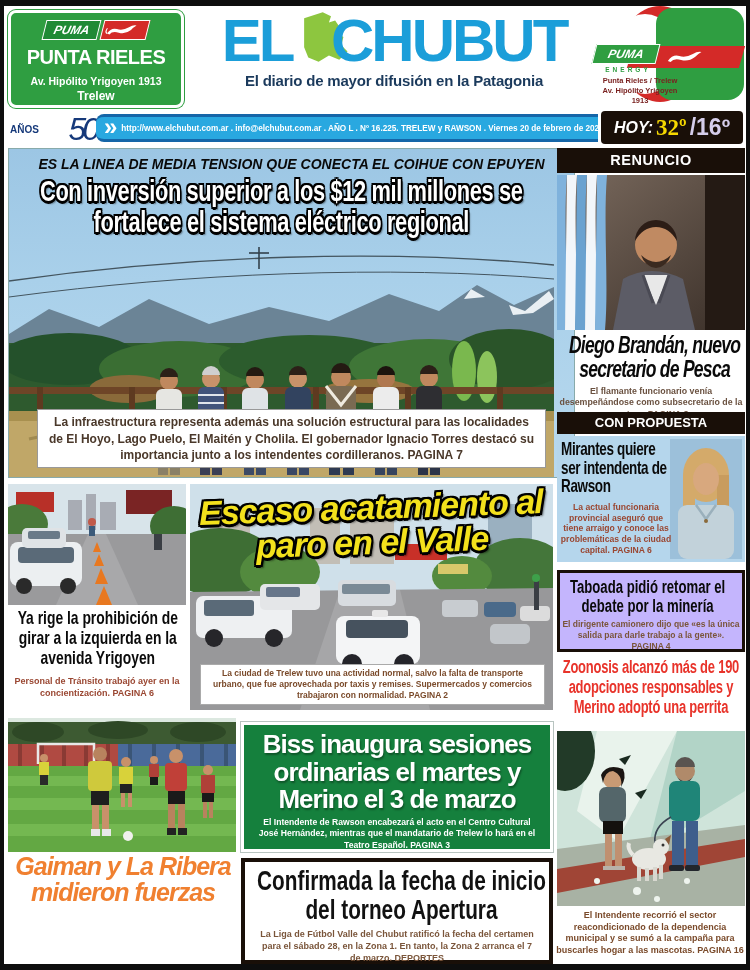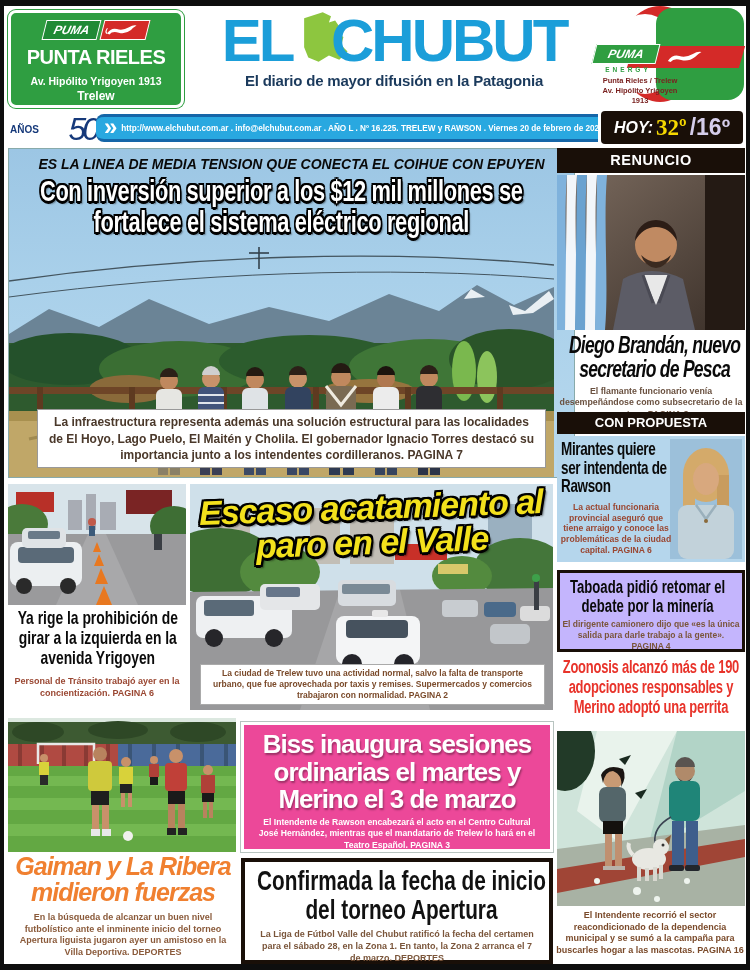--- a/index.html
+++ b/index.html
@@ -106,21 +106,21 @@
                  font-style:italic;color:#f3e11c;line-height:1.02;letter-spacing:-1px;transform:rotate(-2deg);}
   .paro-caption{position:absolute;left:10px;right:8px;bottom:5px;background:#fff;border:1px solid #aaa;
                 padding:3px 6px;font-size:8.5px;font-weight:700;color:#7a4a2a;text-align:center;line-height:1.3;}
 
   
   .soccer-photo{left:8px;top:718px;width:228px;height:134px;overflow:hidden;}
   .gaiman-headline{left:4px;top:854px;width:238px;text-align:center;font-size:25px;font-weight:800;
                    font-style:italic;color:#f08030;line-height:1.02;letter-spacing:-1px;}
   .gaiman-text{left:10px;top:912px;width:226px;font-size:9px;font-weight:700;color:#8a5a3a;
                text-align:center;line-height:1.3;}
-  .biss-box{left:241px;top:722px;width:312px;height:130px;background:#ec4899;border:3px solid #fff;
+  .biss-box{left:241px;top:722px;width:312px;height:130px;background:#15803d;border:3px solid #fff;
             box-shadow:0 0 0 1px #b8c4c0;}
   .biss-headline{margin-top:6px;text-align:center;font-size:26px;font-weight:800;color:#fff;
                  line-height:1.06;letter-spacing:-1px;text-shadow:1px 2px 2px rgba(0,0,0,.35);}
   .biss-text{margin-top:3px;padding:0 14px;text-align:center;font-size:8.6px;font-weight:700;color:#fff;line-height:1.35;}
   .apertura-box{left:241px;top:858px;width:312px;height:106px;background:#fff;border:4px solid #190f08;}
   .ap-headline{position:absolute;left:-46px;top:5px;width:396px;transform:scaleX(0.77);transform-origin:top left;
                margin-left:50px;text-align:center;font-size:27px;font-weight:800;color:#111;line-height:1.06;}
   .ap-text{position:absolute;left:14px;top:66px;width:276px;text-align:center;font-size:9px;font-weight:700;
            color:#7a553a;line-height:1.35;}
 </style>
@@ -535,21 +535,20 @@
         <rect x="201" y="84" width="4" height="16" fill="#b8835e"></rect>
       </g>
     <g>
         <circle cx="146" cy="42" r="4" fill="#c8916a"></circle>
         <rect x="141" y="46" width="10" height="13" fill="#b04038"></rect>
         <rect x="142" y="59" width="8" height="8" fill="#1a1a1a"></rect>
       </g>
     <circle cx="120" cy="118" r="5" fill="#f0f0ec"></circle>
   </svg>
   <div class="abs gaiman-headline outline-white">Gaiman y La Ribera midieron fuerzas</div>
-  <div class="abs gaiman-text">En la búsqueda de alcanzar un buen nivel futbolístico ante el inminente inicio del torneo Apertura liguista jugaron ayer un amistoso en la Villa Deportiva. DEPORTES</div>
 
   <div class="abs biss-box">
     <div class="biss-headline">Biss inaugura sesiones ordinarias el martes y Merino el 3 de marzo</div>
     <div class="biss-text">El Intendente de Rawson encabezará el acto en el Centro Cultural José Hernández, mientras que el mandatario de Trelew lo hará en el Teatro Español. PAGINA 3</div>
   </div>
 
   <div class="abs apertura-box">
     <div class="ap-headline">Confirmada la fecha de inicio del torneo Apertura</div>
     <div class="ap-text">La Liga de Fútbol Valle del Chubut ratificó la fecha del certamen para el sábado 28, en la Zona 1. En tanto, la Zona 2 arranca el 7 de marzo. DEPORTES</div>
   </div>

